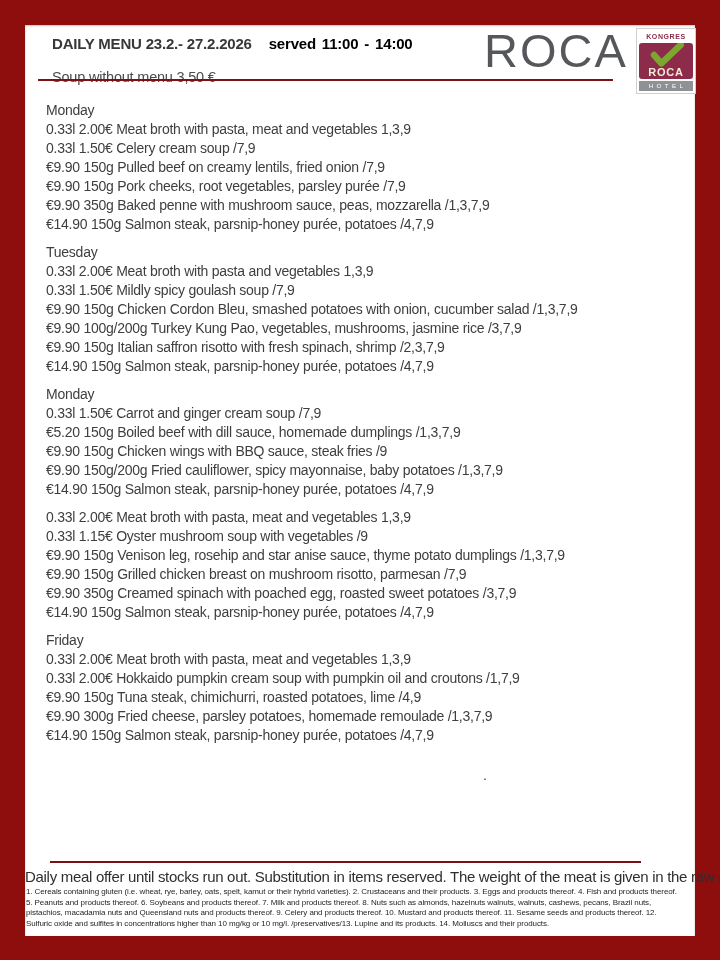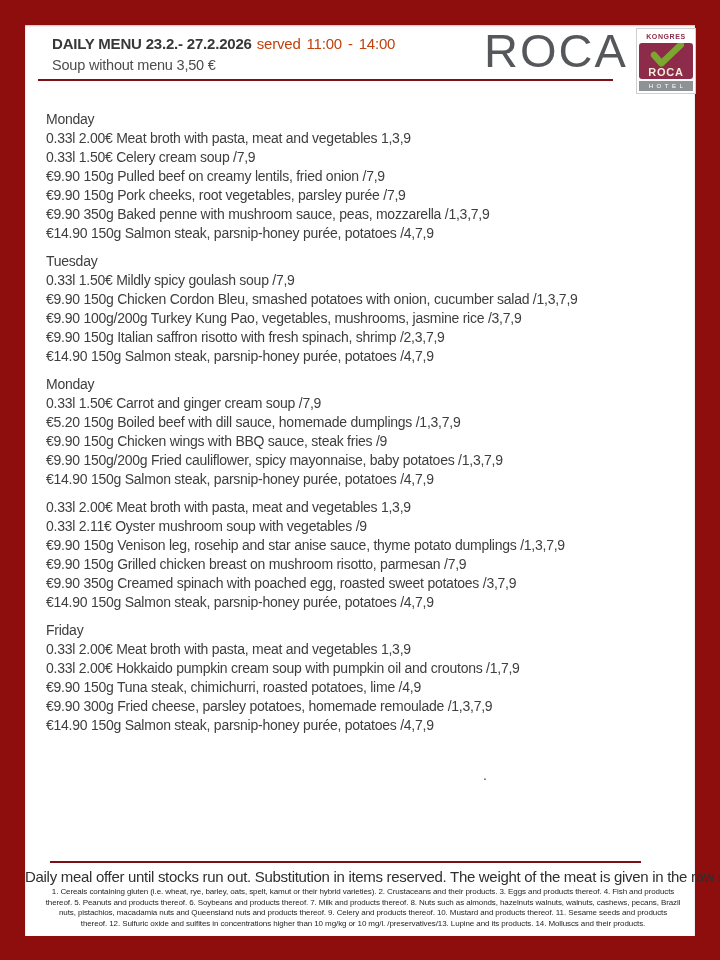--- a/index.html
+++ b/index.html
@@ -11,22 +11,22 @@
   }
   .page {
     position:absolute; left:25px; top:25px; width:670px; height:911px;
     background:#ffffff;
     box-shadow: inset 0 1px 2px rgba(0,0,0,0.25);
   }
   
   .header { position:absolute; left:27px; top:9px; color:#3c3c3c; }
   .title-line { font-size:15px; line-height:19px; letter-spacing:-0.2px; white-space:nowrap; }
   .title-bold { font-weight:bold; color:#383838;text-align:right; }
-  .served { font-weight:normal; color:#c2410c; margin-left:5px; word-spacing:2px; }
-  .soup-note { font-size:14.5px; line-height:18px; margin-top:3px; color:#4c4c4c; letter-spacing:-0.2px; }
+  .served { font-weight:bold; color:#000000; margin-left:17px; word-spacing:2px; }
+  .soup-note { font-size:14.5px; line-height:18px; margin-top:15px; color:#4c4c4c; letter-spacing:-0.2px; }
   .roca-logo {
     position:absolute; left:459px; top:1px;
     font-size:47px; line-height:50px; color:#55575b; letter-spacing:2px;
   }
   .header-rule { position:absolute; left:13px; top:54px; width:575px; height:2px; background:#7c1113; }
   
   .badge {
     position:absolute; left:611px; top:3px; width:60px;
     background:#ffffff; border:1px solid #cfcfcf; padding:2px;
   }
@@ -39,34 +39,34 @@
   .badge-name {
     position:absolute; bottom:1px; left:0; width:100%; text-align:center;
     color:#f3ead8; font-size:11px; font-weight:bold; letter-spacing:0.8px;
   }
   .badge-hotel {
     margin-top:2px; background:#8f9295; color:#ffffff; font-size:6px;
     text-align:center; letter-spacing:3.5px; padding:2px 0 2px 3px; white-space:nowrap;
   }
   
   .menu {
-    position:absolute; left:21px; top:85px; width:630px;
+    position:absolute; left:21px; top:76px; width:630px;
     font-size:14px; line-height:19px; color:#3e3e3e; letter-spacing:-0.25px;
   }
   .day { margin-bottom:9px; }
   .day-name, .item { white-space:nowrap; }
   .stray-dot { position:absolute; left:458px; top:742px; font-size:14px; color:#3e3e3e; }
   
   .footer-rule { position:absolute; left:25px; top:836px; width:591px; height:2px; background:#7c1113; }
   .footer-notice {
     position:absolute; left:0; right:0; top:843px; text-align:center;
     font-size:15px; line-height:18px; color:#2f2f2f; letter-spacing:-0.3px; white-space:nowrap;
   }
   .allergens {
-    position:absolute; left:20px; right:14px; top:862px; text-align:center;
+    position:absolute; left:1px; right:14px; top:862px; text-align:left;
     font-size:8px; line-height:10.5px; color:#1f1f1f; letter-spacing:-0.1px;
   }
 </style>
 </head>
 <body>
 
 <div class="page">
 
   <div class="header">
     <div class="title-line">
@@ -94,37 +94,38 @@
       <div class="day-name">Monday</div>
       <div class="item">0.33l 2.00€ Meat broth with pasta, meat and vegetables 1,3,9</div>
       <div class="item">0.33l 1.50€ Celery cream soup /7,9</div>
       <div class="item">€9.90 150g Pulled beef on creamy lentils, fried onion /7,9</div>
       <div class="item">€9.90 150g Pork cheeks, root vegetables, parsley purée /7,9</div>
       <div class="item">€9.90 350g Baked penne with mushroom sauce, peas, mozzarella /1,3,7,9</div>
       <div class="item">€14.90 150g Salmon steak, parsnip-honey purée, potatoes /4,7,9</div>
     </div>
     <div class="day">
       <div class="day-name">Tuesday</div>
+      <div class="item">0.33l 2.00€ Meat broth with pasta and vegetables 1,3,9</div>
       <div class="item">0.33l 1.50€ Mildly spicy goulash soup /7,9</div>
       <div class="item">€9.90 150g Chicken Cordon Bleu, smashed potatoes with onion, cucumber salad /1,3,7,9</div>
       <div class="item">€9.90 100g/200g Turkey Kung Pao, vegetables, mushrooms, jasmine rice /3,7,9</div>
       <div class="item">€9.90 150g Italian saffron risotto with fresh spinach, shrimp /2,3,7,9</div>
       <div class="item">€14.90 150g Salmon steak, parsnip-honey purée, potatoes /4,7,9</div>
     </div>
     <div class="day">
       <div class="day-name">Monday</div>
       <div class="item">0.33l 1.50€ Carrot and ginger cream soup /7,9</div>
       <div class="item">€5.20 150g Boiled beef with dill sauce, homemade dumplings /1,3,7,9</div>
       <div class="item">€9.90 150g Chicken wings with BBQ sauce, steak fries /9</div>
       <div class="item">€9.90 150g/200g Fried cauliflower, spicy mayonnaise, baby potatoes /1,3,7,9</div>
       <div class="item">€14.90 150g Salmon steak, parsnip-honey purée, potatoes /4,7,9</div>
     </div>
     <div class="day">
       <div class="item">0.33l 2.00€ Meat broth with pasta, meat and vegetables 1,3,9</div>
-      <div class="item">0.33l 2.11€ Oyster mushroom soup with vegetables /9</div>
+      <div class="item">0.33l 1.15€ Oyster mushroom soup with vegetables /9</div>
       <div class="item">€9.90 150g Venison leg, rosehip and star anise sauce, thyme potato dumplings /1,3,7,9</div>
       <div class="item">€9.90 150g Grilled chicken breast on mushroom risotto, parmesan /7,9</div>
       <div class="item">€9.90 350g Creamed spinach with poached egg, roasted sweet potatoes /3,7,9</div>
       <div class="item">€14.90 150g Salmon steak, parsnip-honey purée, potatoes /4,7,9</div>
     </div>
     <div class="day">
       <div class="day-name">Friday</div>
       <div class="item">0.33l 2.00€ Meat broth with pasta, meat and vegetables 1,3,9</div>
       <div class="item">0.33l 2.00€ Hokkaido pumpkin cream soup with pumpkin oil and croutons /1,7,9</div>
       <div class="item">€9.90 150g Tuna steak, chimichurri, roasted potatoes, lime /4,9</div>

